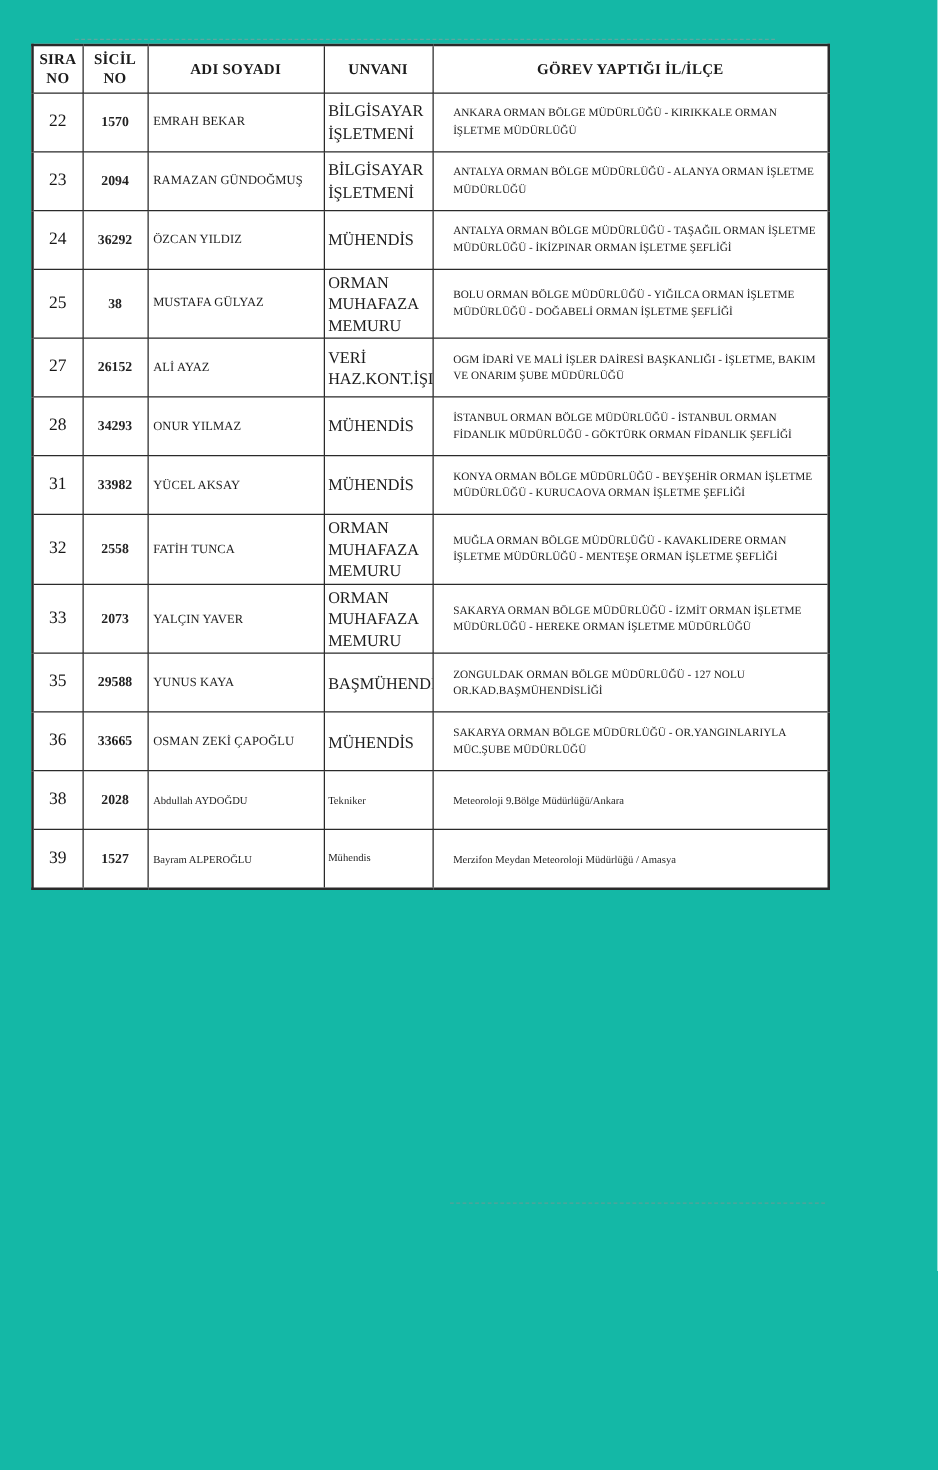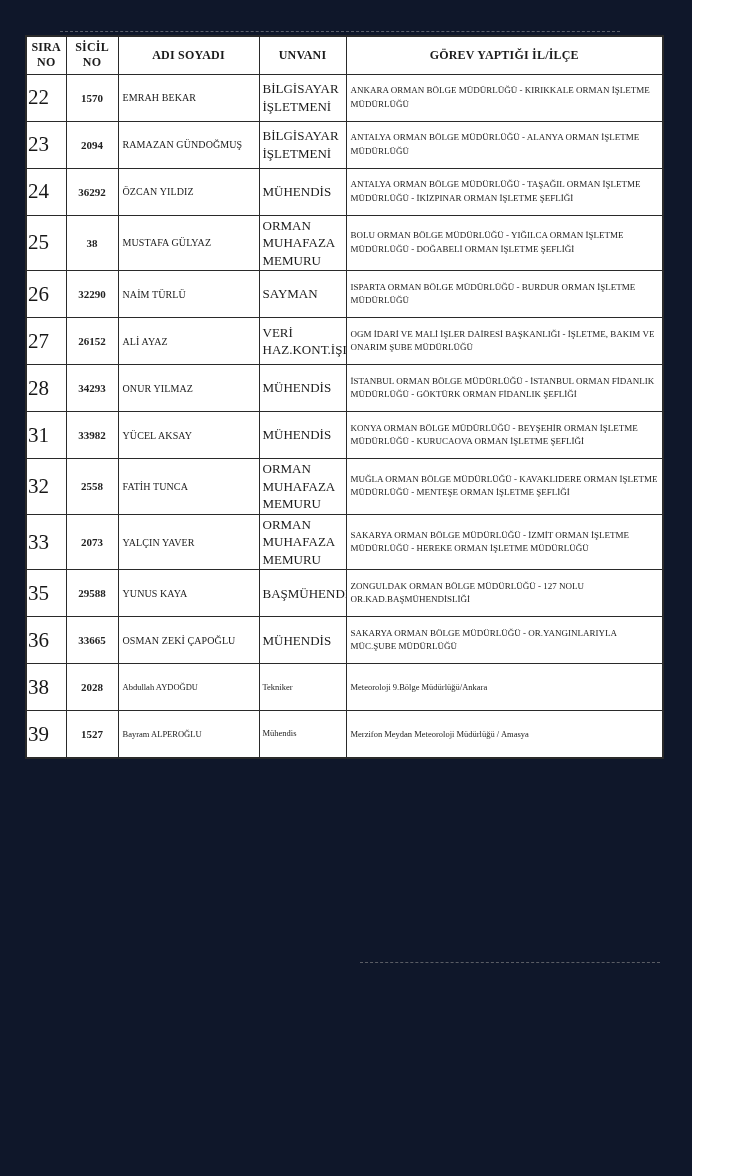--- a/index.html
+++ b/index.html
@@ -7,23 +7,23 @@
     padding: 0;
     background: #ffffff;
     width: 750px;
     height: 1176px;
     overflow: hidden;
     font-family: "Liberation Serif", "DejaVu Serif", serif;
     color: #1b1b1b;
   }
   .page {
     position: relative;
-    width: 692px;
+    width: 750px;
     height: 1176px;
-    background: #0f172a;
+    background: #14b8a6;
   }
   table.roster {
     position: absolute;
     left: 25px;
     top: 35px;
     width: 637px;
     border-collapse: collapse;
     table-layout: fixed;
     background: #fff;
   }
@@ -51,43 +51,43 @@
   }
   table.roster thead th:first-child { border-left-width: 2px; }
   table.roster thead th:last-child  { border-right-width: 2px; }
 
   table.roster tbody td { height: 47px; }
   table.roster tbody tr td:first-child { border-left-width: 2px; }
   table.roster tbody tr td:last-child  { border-right-width: 2px; }
   table.roster tbody tr:last-child td  { border-bottom-width: 2px; }
 
   td.cell-sira {
-    text-align: left;
-    font-size: 21px;
+    text-align: center;
+    font-size: 14px;
     color: #171717;
   }
   td.cell-sicil {
     text-align: center;
     font-size: 11px;
     color: #222;
     font-weight: bold;
   }
   td.cell-name {
     font-size: 10px;
     padding-left: 4px;
     letter-spacing: 0.1px;
   }
   td.cell-title {
     font-size: 13px;
     padding-left: 3px;
     line-height: 1.35;
   }
   td.cell-gorev {
     font-size: 9px;
-    padding-left: 4px;
+    padding-left: 16px;
     padding-right: 3px;
     line-height: 1.5;
   }
   
   table.roster tbody tr:nth-last-child(-n+2) td.cell-name,
   table.roster tbody tr:nth-last-child(-n+2) td.cell-title,
   table.roster tbody tr:nth-last-child(-n+2) td.cell-gorev {
     font-size: 8.5px;
     letter-spacing: 0;
   }
@@ -157,27 +157,20 @@
     <td class="cell-gorev">ANTALYA ORMAN BÖLGE MÜDÜRLÜĞÜ - TAŞAĞIL ORMAN İŞLETME MÜDÜRLÜĞÜ - İKİZPINAR ORMAN İŞLETME ŞEFLİĞİ</td>
   </tr>
         <tr>
     <td class="cell-sira">25</td>
     <td class="cell-sicil">38</td>
     <td class="cell-name">MUSTAFA GÜLYAZ</td>
     <td class="cell-title">ORMAN MUHAFAZA MEMURU</td>
     <td class="cell-gorev">BOLU ORMAN BÖLGE MÜDÜRLÜĞÜ - YIĞILCA ORMAN İŞLETME MÜDÜRLÜĞÜ - DOĞABELİ ORMAN İŞLETME ŞEFLİĞİ</td>
   </tr>
         <tr>
-    <td class="cell-sira">26</td>
-    <td class="cell-sicil">32290</td>
-    <td class="cell-name">NAİM TÜRLÜ</td>
-    <td class="cell-title">SAYMAN</td>
-    <td class="cell-gorev">ISPARTA ORMAN BÖLGE MÜDÜRLÜĞÜ - BURDUR ORMAN İŞLETME MÜDÜRLÜĞÜ</td>
-  </tr>
-        <tr>
     <td class="cell-sira">27</td>
     <td class="cell-sicil">26152</td>
     <td class="cell-name">ALİ AYAZ</td>
     <td class="cell-title">VERİ HAZ.KONT.İŞLETMENİ</td>
     <td class="cell-gorev">OGM İDARİ VE MALİ İŞLER DAİRESİ BAŞKANLIĞI - İŞLETME, BAKIM VE ONARIM ŞUBE MÜDÜRLÜĞÜ</td>
   </tr>
         <tr>
     <td class="cell-sira">28</td>
     <td class="cell-sicil">34293</td>
     <td class="cell-name">ONUR YILMAZ</td>

